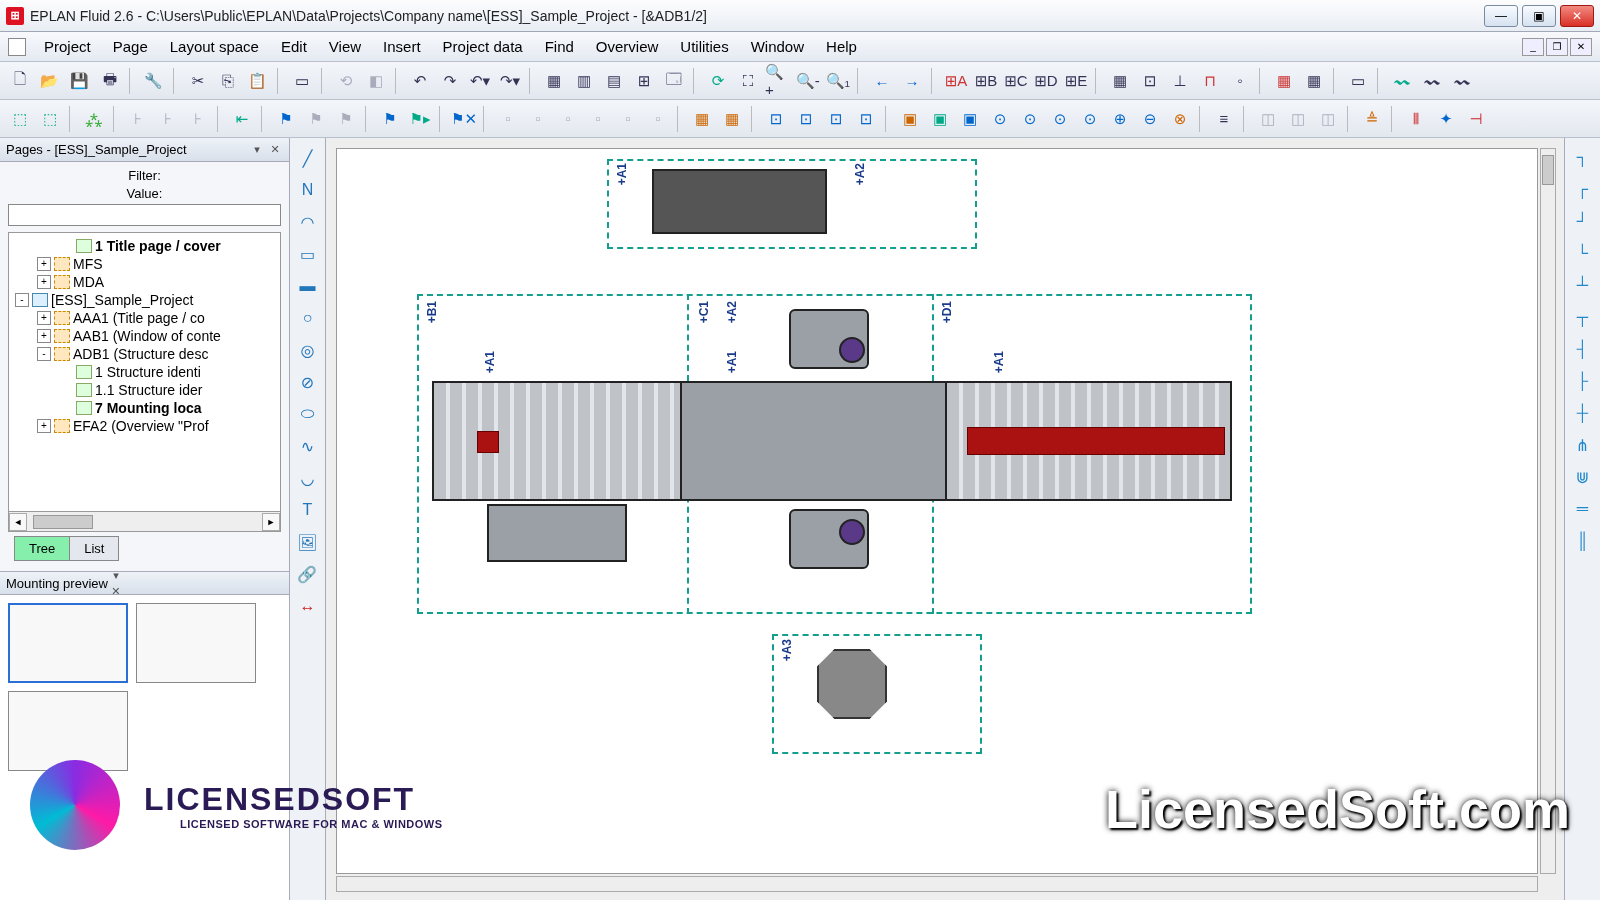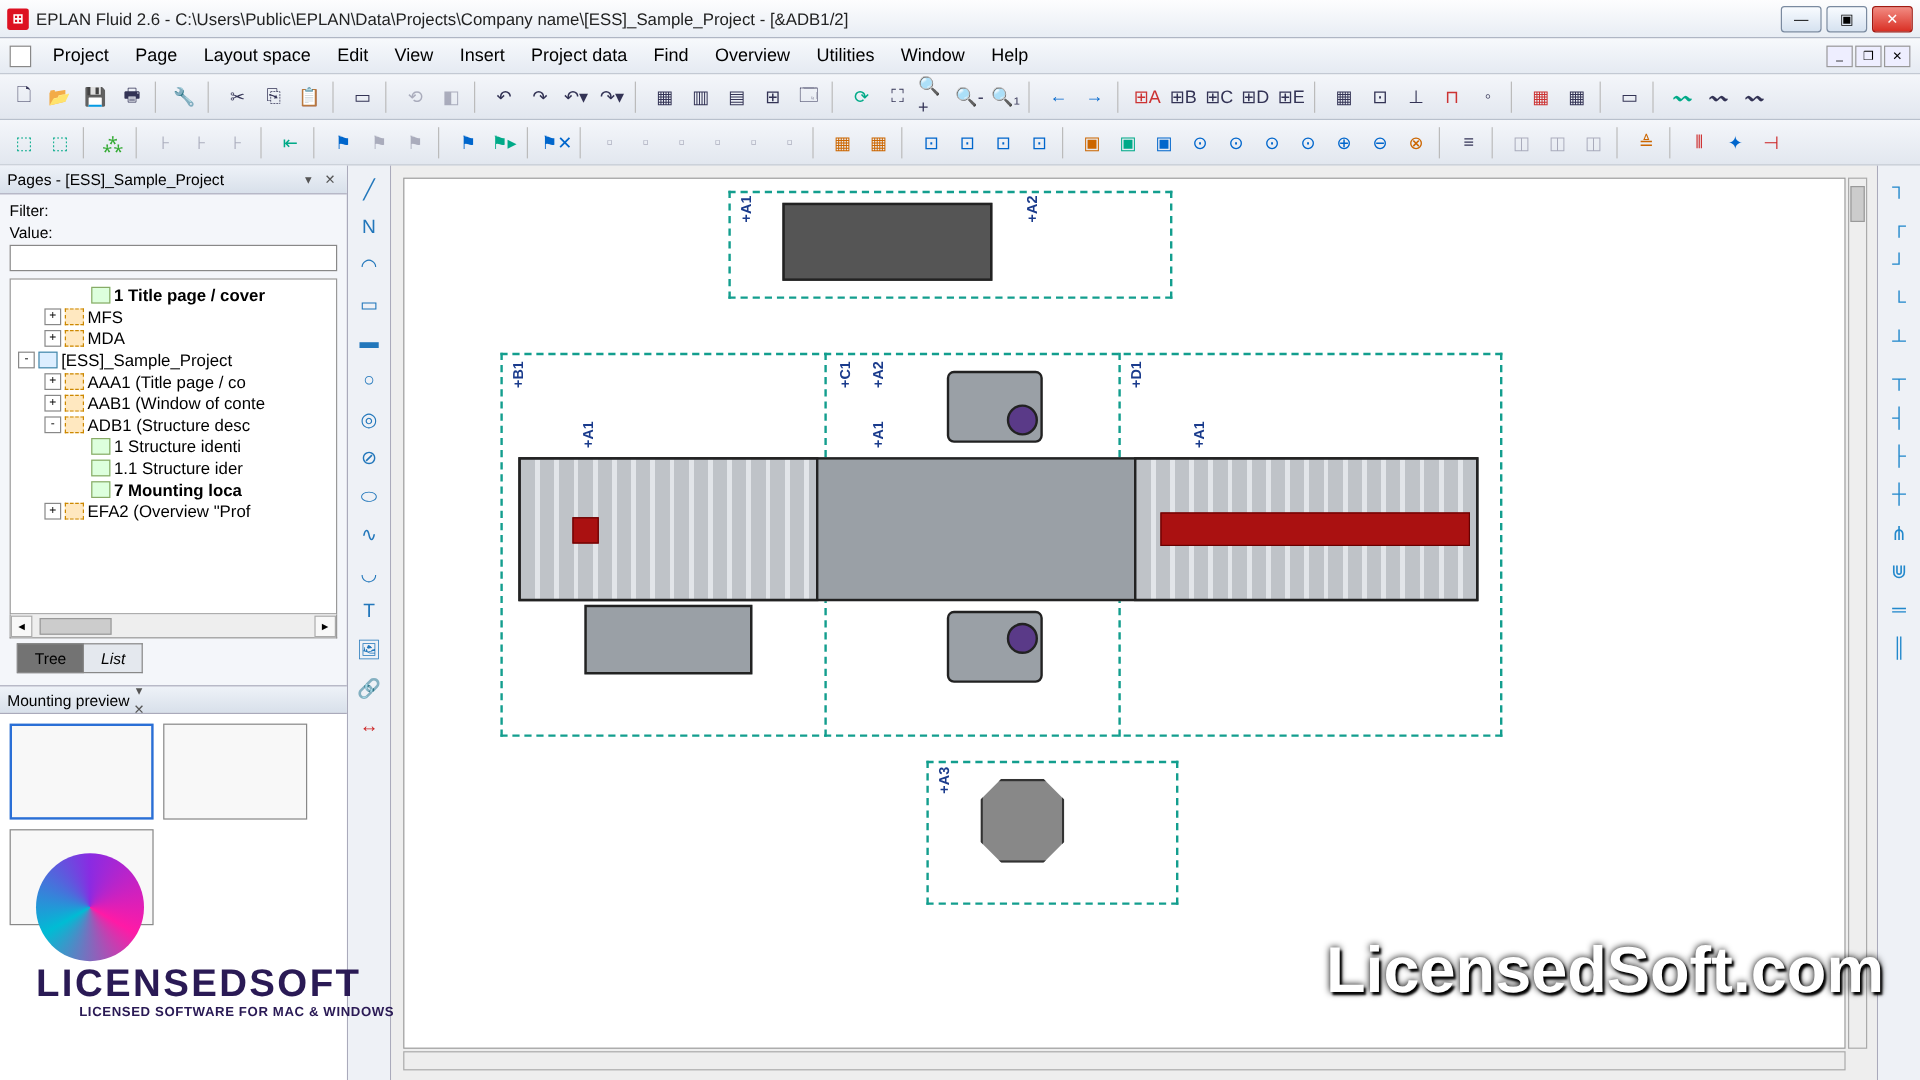--- a/index.html
+++ b/index.html
@@ -26,43 +26,43 @@
 .tb-sep { width:6px; height:26px; border-left:1px solid #bbb; margin:0 3px;}
 .tb-btn.disabled { opacity:.35;}
 
 
 .main { position:absolute; top:138px; left:0; right:0; bottom:0; display:flex; }
 .left-panel { width:290px; background:#f4f6fa; border-right:1px solid #aab; display:flex; flex-direction:column;}
 .panel-header { height:24px; background:linear-gradient(#eef2f8,#d8e0ea); border-bottom:1px solid #aab; display:flex;align-items:center;padding:0 6px; font-size:13px;}
 .panel-header .hdr-btns{margin-left:auto;display:flex;gap:2px;}
 .hdr-btn{width:16px;height:16px;font-size:11px;display:flex;align-items:center;justify-content:center;color:#555;}
 .panel-body { padding:6px 8px; font-size:13px;}
-.panel-body label{display:block;margin-bottom:3px;}
+.panel-body label{display:block;margin-bottom:3px;text-align:center;}
 .filter-row{display:flex;gap:4px;margin-bottom:6px;}
 .filter-row select{flex:1;height:24px;font-size:13px;border:1px solid #888;background:#fff;}
 .filter-row .more-btn{width:28px;height:24px;border:1px solid #888;background:#eee;font-weight:bold;}
 .value-input{width:100%;height:22px;border:1px solid #888;background:#fff;margin-bottom:6px;}
 
 .tree { background:#fff; border:1px solid #999; height:280px; overflow:auto; padding:4px 0;font-size:14px;}
 .tree-row{display:flex;align-items:center;padding:1px 0 1px 4px;white-space:nowrap;gap:3px;}
 .tw{display:inline-block;text-align:center;}
 .exp{width:14px;height:14px;border:1px solid #888;font-size:10px;line-height:12px;background:#fff;}
 .ic{width:16px;height:14px;border:1px dashed #c80;background:#ffe8c0;font-size:9px;}
 .ic.proj{border:1px solid #48a;background:#def;}
 .ic.page{border:1px solid #8a6;background:#dfd;}
 .bold{font-weight:bold;}
 
 .tree-scroll-x{height:20px;border:1px solid #999;border-top:none;background:#eee;display:flex;align-items:center;}
 .sc-btn{width:18px;height:18px;border:1px solid #aaa;background:#f8f8f8;font-size:9px;display:flex;align-items:center;justify-content:center;}
 .sc-thumb{width:60px;height:14px;background:#ccc;border:1px solid #999;margin-left:6px;}
 
 .left-tabs{display:flex;padding:4px 6px;gap:0;}
-.left-tab{padding:4px 14px;border:1px solid #888;background:#737373;font-size:13px;}
+.left-tab{padding:4px 14px;border:1px solid #888;background:#86efac;font-size:13px;}
 .left-tab.inactive{background:#e4e8ee;}
-.left-tab + .left-tab{border-left:none;font-style:italic;}
+.left-tab + .left-tab{border-left:none;}
 
 .preview-header{height:24px;background:linear-gradient(#eef2f8,#d8e0ea);border-top:1px solid #aab;border-bottom:1px solid #aab;display:flex;align-items:center;padding:0 6px;font-size:13px;}
 .preview-body{flex:1;background:#fff;padding:8px;display:flex;flex-wrap:wrap;gap:8px;align-content:flex-start;}
 .thumb{width:120px;height:80px;border:1px solid #888;background:#f8f8f8;position:relative;}
 .thumb.sel{border:2px solid #2a6fd6;}
 
 
 .tool-strip { width:36px; background:#eef1f6; border-right:1px solid #aab; display:flex;flex-direction:column;align-items:center;padding-top:6px;gap:4px;}
 .ts-btn{width:28px;height:28px;border:1px solid transparent;border-radius:2px;display:flex;align-items:center;justify-content:center;color:#27b;font-size:16px;}
 .ts-btn.red{color:#c22;}
@@ -81,21 +81,21 @@
 
 .dash-box{position:absolute;border:2px dashed #139e8e;}
 .tag{position:absolute;font-size:12px;color:#1a3b8c;font-weight:bold;writing-mode:vertical-rl;transform:rotate(180deg);}
 .mech{position:absolute;background:#9aa0a6;border:2px solid #222;}
 .conveyor{position:absolute;background:repeating-linear-gradient(90deg,#bfc3c8 0 12px,#e2e5e9 12px 16px);border:2px solid #222;}
 .red-sq{position:absolute;background:#a11;border:1px solid #600;}
 .blue-cyl{position:absolute;background:#1a3b8c;border:1px solid #0a1b5c;}
 
 
 .wm-big{position:absolute;right:30px;bottom:60px;font-size:54px;font-weight:bold;color:#fff;text-shadow:0 0 6px #000, 2px 2px 2px #000;}
-.wm-logo{position:absolute;left:30px;bottom:50px;display:flex;align-items:flex-start;gap:0;flex-direction:column;}
+.wm-logo{position:absolute;left:30px;bottom:50px;display:flex;align-items:center;gap:24px;}
 .wm-logo .sw{width:90px;height:90px;border-radius:50%;background:conic-gradient(#8a2be2,#ff1aa6,#00bcd4,#8a2be2);}
 .wm-logo .lt .l1{font-size:32px;font-weight:900;letter-spacing:2px;color:#2a1a55;}
 .wm-logo .lt .l2{font-size:11px;font-weight:bold;color:#2a1a55;letter-spacing:.5px;padding-left:36px;}
 </style>
 </head>
 <body>
 
 <div class="titlebar">
   <span class="app-icon">⊞</span>
   <span class="title-text">EPLAN Fluid 2.6 - C:\Users\Public\EPLAN\Data\Projects\Company name\[ESS]_Sample_Project - [&amp;ADB1/2]</span>

